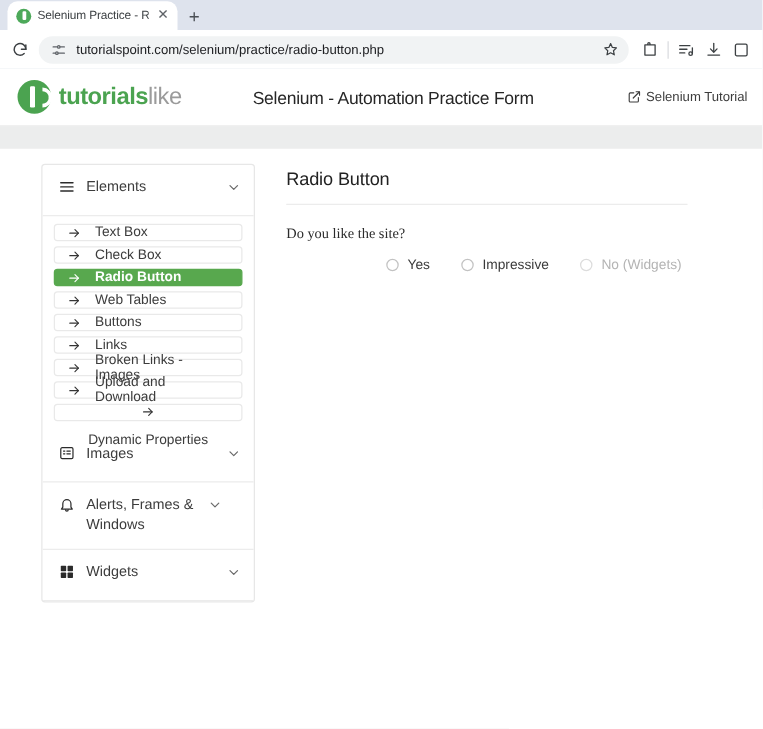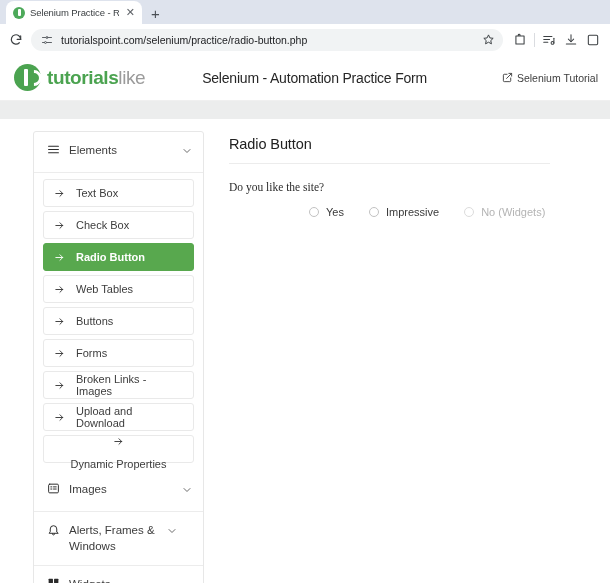--- a/index.html
+++ b/index.html
@@ -212,21 +212,21 @@
     line-height: 1.35;
   }
   .gh-icon { flex: 0 0 auto; width: 14px; display:flex; align-items:center; justify-content:center; color:#2b2b2b; }
   .chev { flex: 0 0 auto; color: #6b6b6b; }
 
   .group-body { padding: 6px 9px 8px 9px; }
   .nav-item {
     display: flex;
     align-items: center;
     gap: 11px;
-    height: 28px;
+    height: 14px;
     padding: 0 10px;
     margin-bottom: 4px;
     border: 1px solid #e9e9e9;
     border-radius: 3px;
     background: #ffffff;
     font-size: 11px;
     color: #3c3c3c;
     cursor: pointer;
   }
   .nav-item:last-child { margin-bottom: 0; flex-direction: column; }
@@ -441,21 +441,21 @@
               </span>
           <span>Buttons</span>
         </div>
         <div class="nav-item">
           <span class="arrow">
                 <svg width="11" height="11" viewBox="0 0 24 24" fill="none" stroke="currentColor" stroke-width="2" stroke-linecap="round" stroke-linejoin="round">
                   <path d="M4 12h15"></path>
                   <path d="M13 6l6 6-6 6"></path>
                 </svg>
               </span>
-          <span>Forms</span>
+          <span>Links</span>
         </div>
         <div class="nav-item">
           <span class="arrow">
                 <svg width="11" height="11" viewBox="0 0 24 24" fill="none" stroke="currentColor" stroke-width="2" stroke-linecap="round" stroke-linejoin="round">
                   <path d="M4 12h15"></path>
                   <path d="M13 6l6 6-6 6"></path>
                 </svg>
               </span>
           <span>Broken Links - Images</span>
         </div>

